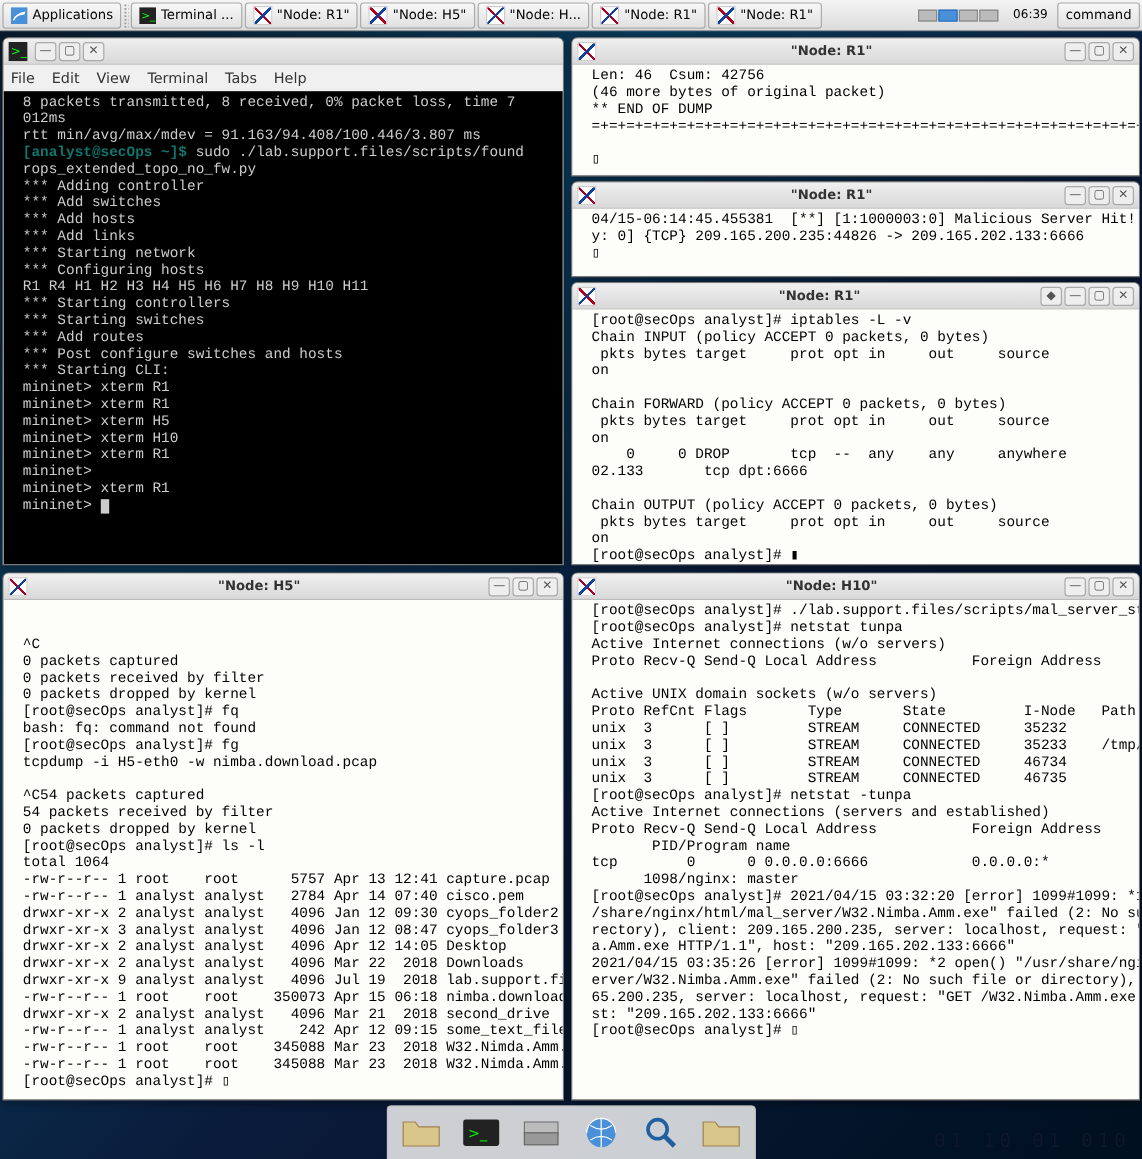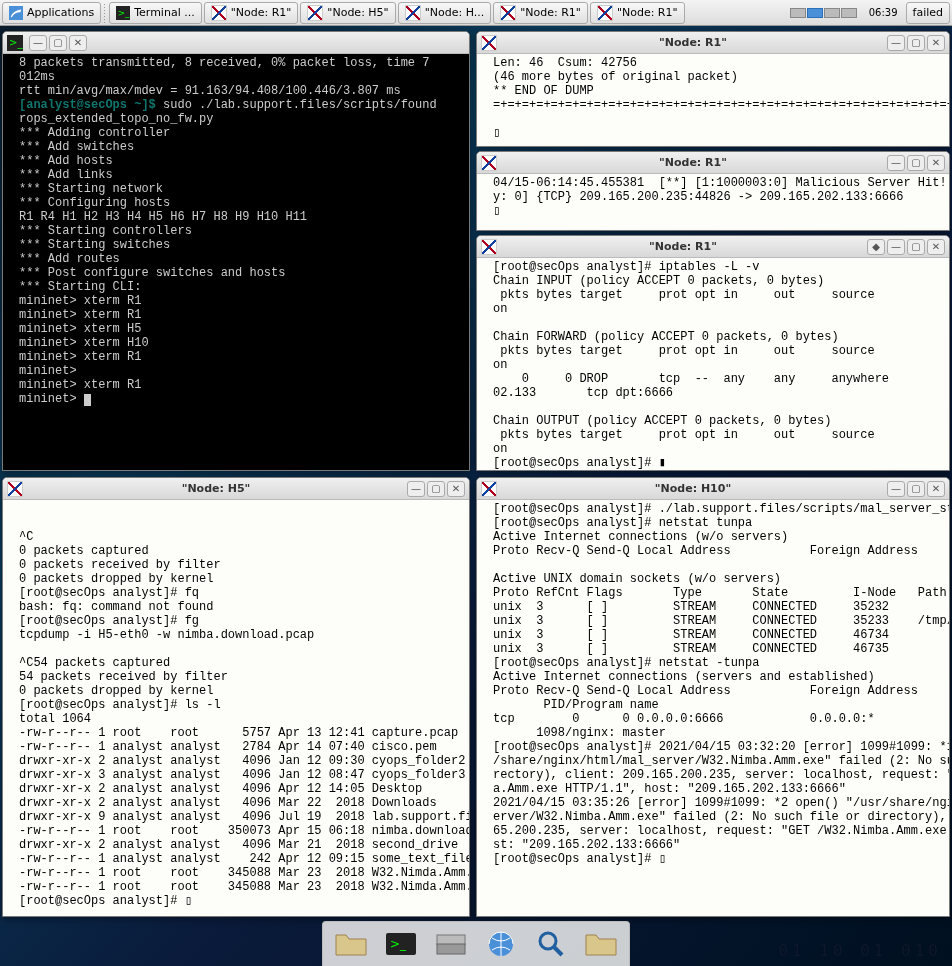--- a/index.html
+++ b/index.html
@@ -118,33 +118,41 @@
     </div>
   <div style="flex:1"></div>
   <div class="ws">
     <div></div>
       <div class="active"></div>
       <div></div>
       <div></div>
   </div>
   <div class="clock">06:39</div>
   <div class="tb-btn">
-      <span>failed</span>
+      <span>command</span>
     </div>
 </div>
 
 <div class="win" style="left:2px;top:31px;width:468px;height:440px">
   <div class="titlebar">
     <svg class="ticon" viewBox="0 0 16 16">
         <rect width="16" height="16" fill="#222"></rect>
         <text x="2" y="11" fill="#0f0" font-size="10">&gt;_</text>
       </svg>
     <div class="tbtn">—</div>
     <div class="tbtn">▢</div>
     <div class="tbtn">✕</div>
+  </div>
+  <div class="menubar">
+    <span>File</span>
+    <span>Edit</span>
+    <span>View</span>
+    <span>Terminal</span>
+    <span>Tabs</span>
+    <span>Help</span>
   </div>
   <div class="term-body" id="term-main">8 packets transmitted, 8 received, 0% packet loss, time 7
 012ms
 rtt min/avg/max/mdev = 91.163/94.408/100.446/3.807 ms
 <span class="green">[analyst@secOps ~]$</span><span class=""> sudo ./lab.support.files/scripts/found</span>
 rops_extended_topo_no_fw.py
 *** Adding controller
 *** Add switches
 *** Add hosts
 *** Add links

